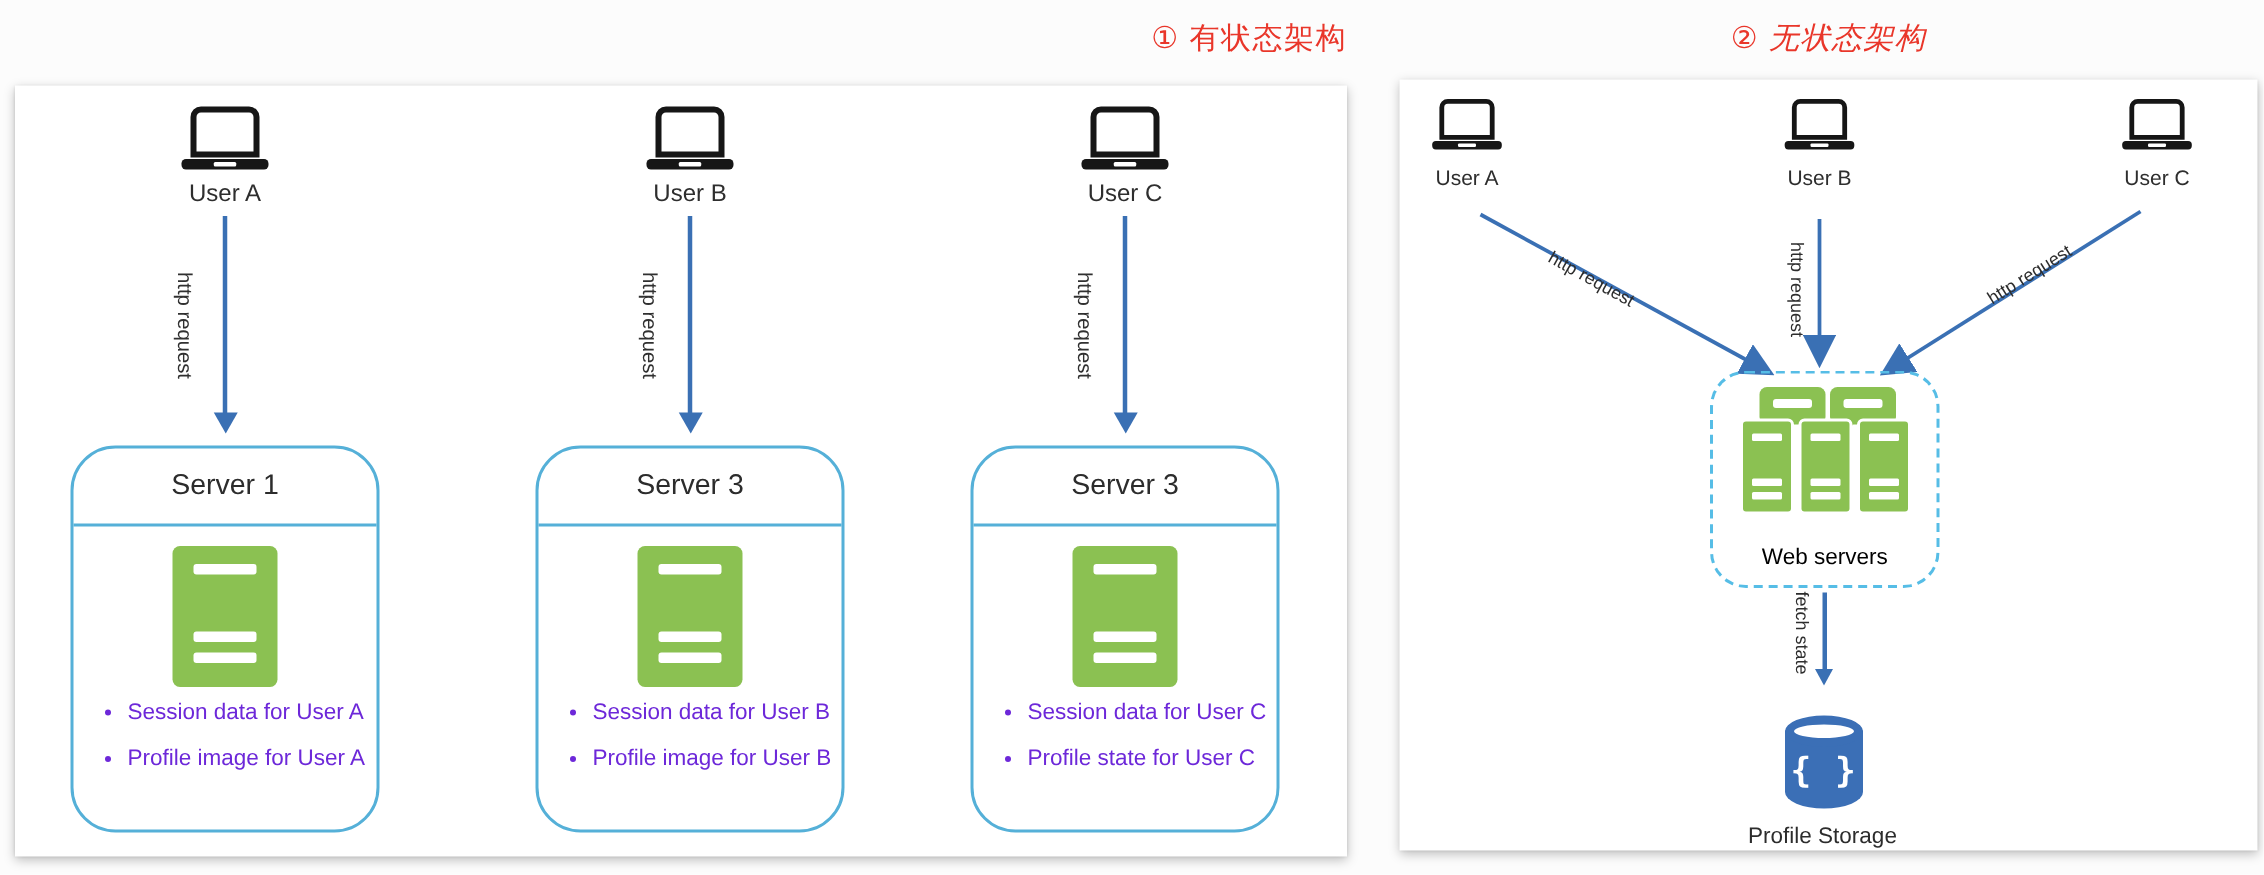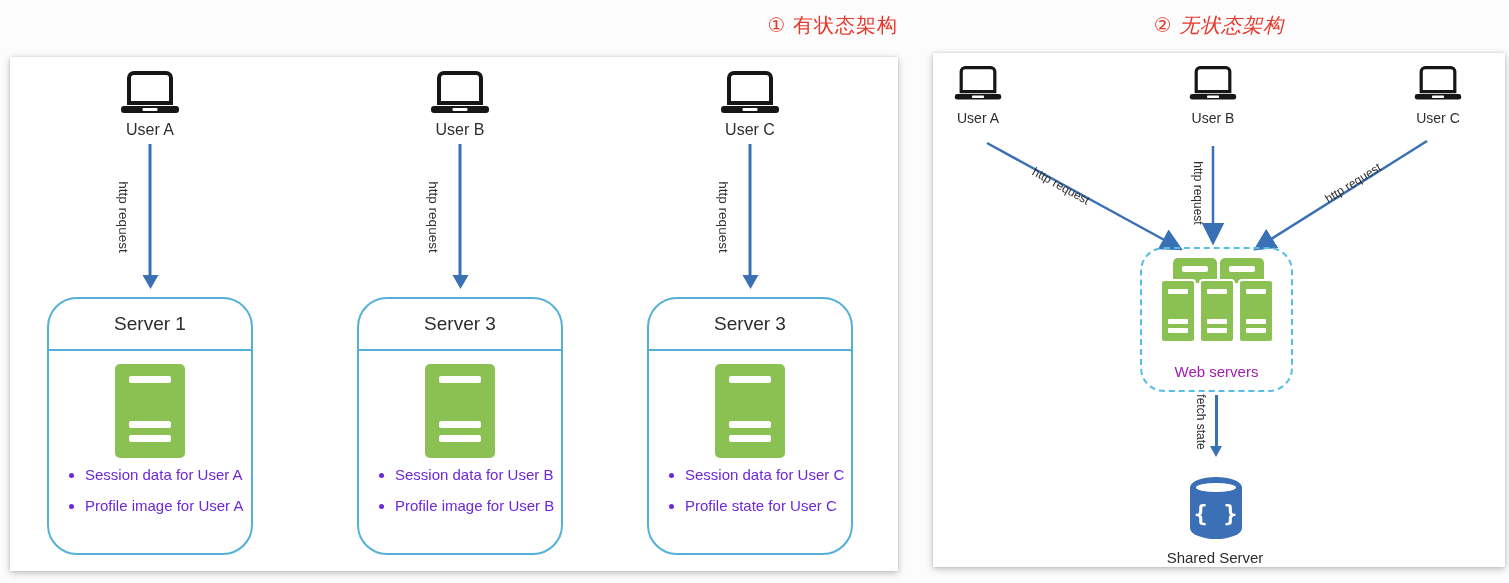--- a/index.html
+++ b/index.html
@@ -130,21 +130,21 @@
     content: ''; position: absolute; top: 8px; left: 50%; transform: translateX(-50%);
     width: 20px; height: 5px; background: #fff; border-radius: 1px;
   }
   .tw::after {
     content: ''; position: absolute; top: 38px; left: 50%; transform: translateX(-50%);
     width: 20px; height: 5px; background: #fff; border-radius: 1px;
     box-shadow: 0 9px 0 #fff;
   }
   .cluster-label {
     position: absolute; bottom: 10px; width: 100%; text-align: center;
-    font-size: 15px; color: #a21caf;
+    font-size: 15px; color: #000000;
   }
 
   .fetch-arrow {
     position: absolute; left: 282px; top: 342px; width: 2.5px; height: 52px;
     background: #3a70b4;
   }
   .fetch-arrow::after {
     content: ''; position: absolute; left: 50%; bottom: -10px; transform: translateX(-50%);
     border-left: 6px solid transparent; border-right: 6px solid transparent;
     border-top: 11px solid #3a70b4;
@@ -310,14 +310,14 @@
   </div>
 
   <div class="fetch-arrow"></div>
   <div class="fetch-label">fetch state</div>
 
   <div class="cylinder">
     <div class="cyl-body"></div>
     <div class="cyl-top"></div>
     <div class="cyl-glyph">{ }</div>
   </div>
-  <div class="storage-label">Shared Server</div>
+  <div class="storage-label">Profile Storage</div>
 </div>
 
 </body></html>

